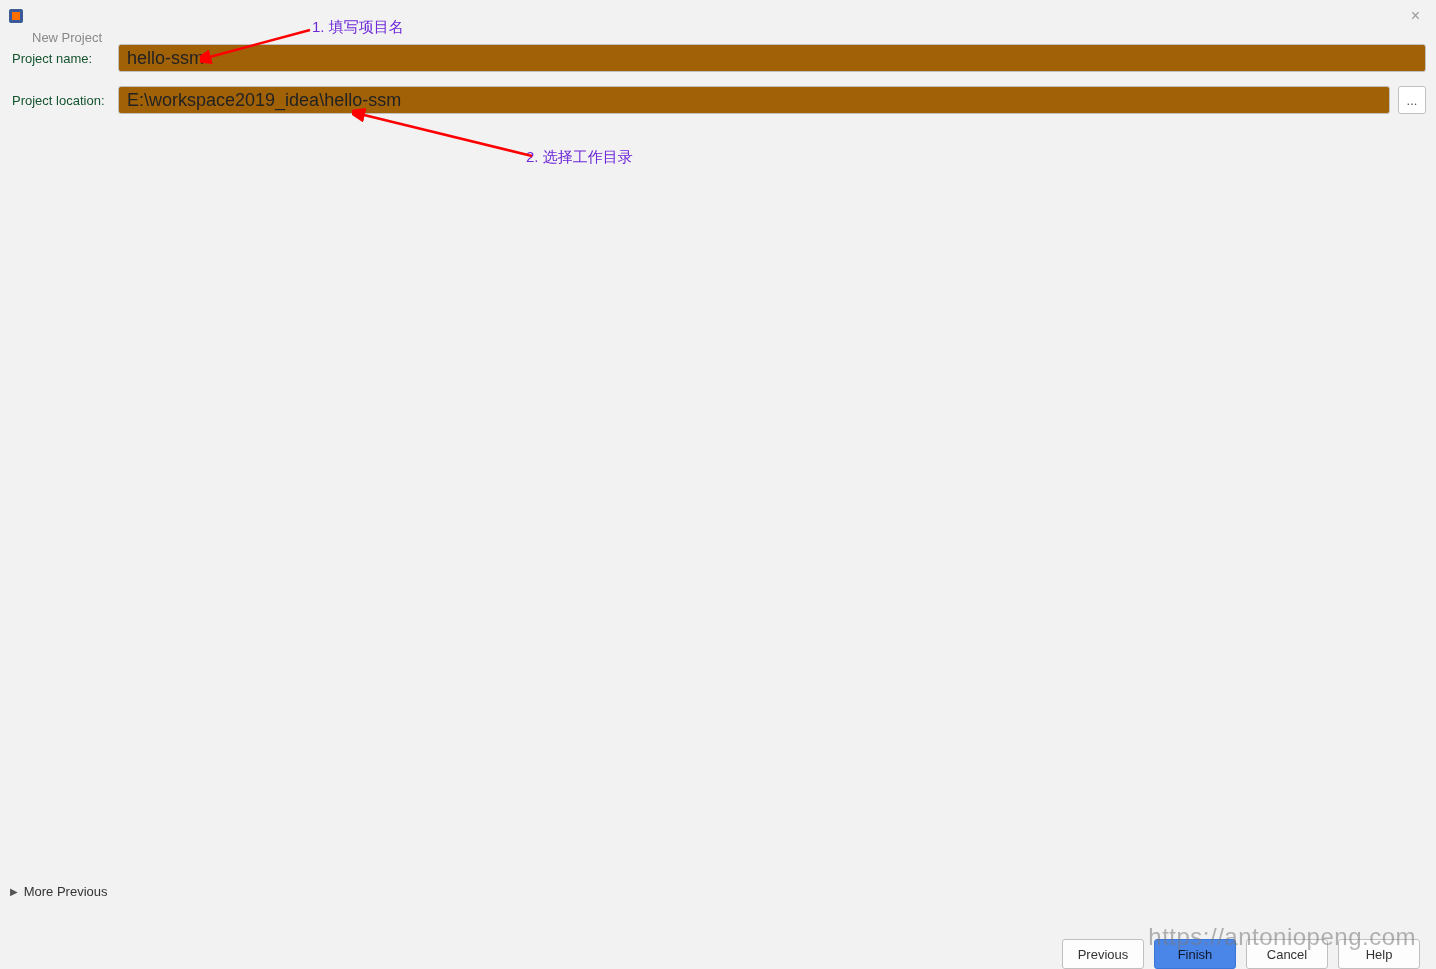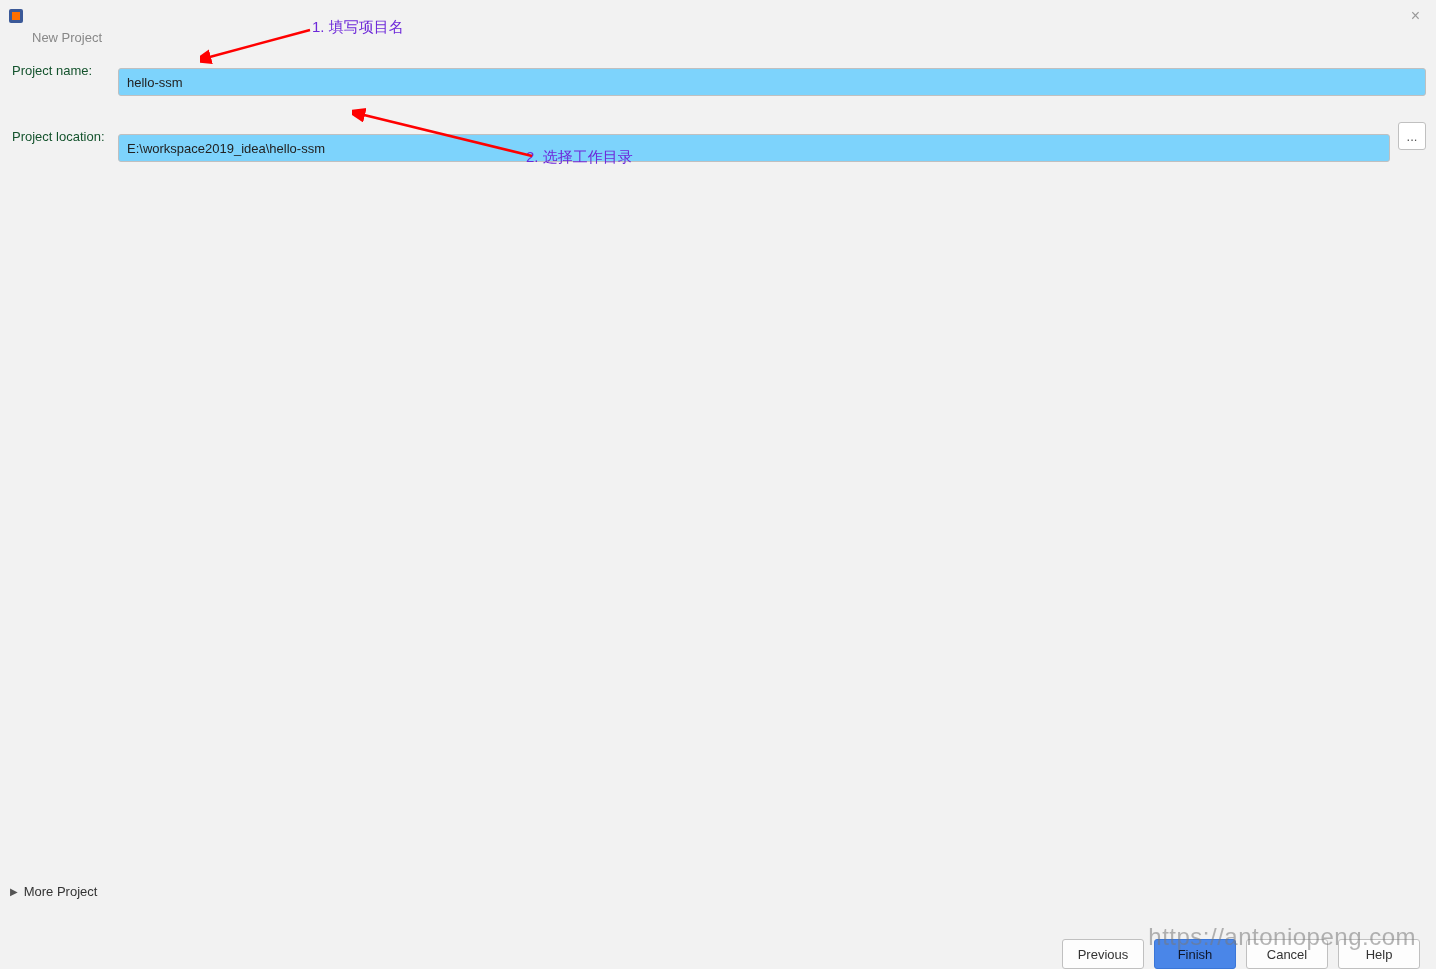--- a/index.html
+++ b/index.html
@@ -54,26 +54,25 @@
     text-align: left;
     color: #14532d;
     font-size: 13px;
     padding-left: 2px;
   }
   .text-input {
     flex: 1;
     height: 28px;
     border: 1px solid #c0c0c0;
     border-radius: 3px;
-    background: #7dd3fc;
+    background: #a16207;
     padding: 0 8px;
-    font-size: 13px;
+    font-size: 18px;
     color: #222;
     outline: none;
-    margin-top: 24px;
   }
   .browse-btn {
     width: 28px;
     height: 28px;
     margin-left: 8px;
     border: 1px solid #c0c0c0;
     border-radius: 3px;
     background: #fff;
     cursor: pointer;
     display: flex;
@@ -190,21 +189,21 @@
   <defs>
     <marker id="ah2" markerWidth="10" markerHeight="10" refX="2" refY="3" orient="auto">
       <path d="M0,0 L0,6 L8,3 z" fill="#ff0000"></path>
     </marker>
   </defs>
   <line x1="180" y1="50" x2="8" y2="8" stroke="#ff0000" stroke-width="2.5" marker-end="url(#ah2)"></line>
 </svg>
 
 <div class="more-settings">
   <span class="tri">▶</span>
-  <span>More Project</span>
+  <span>More Previous</span>
 </div>
 
 <div class="button-bar">
   <button class="btn">Previous</button>
   <button class="btn primary">Finish</button>
   <button class="btn">Cancel</button>
   <button class="btn">Help</button>
 </div>
 
 <div class="watermark">https://antoniopeng.com</div>

